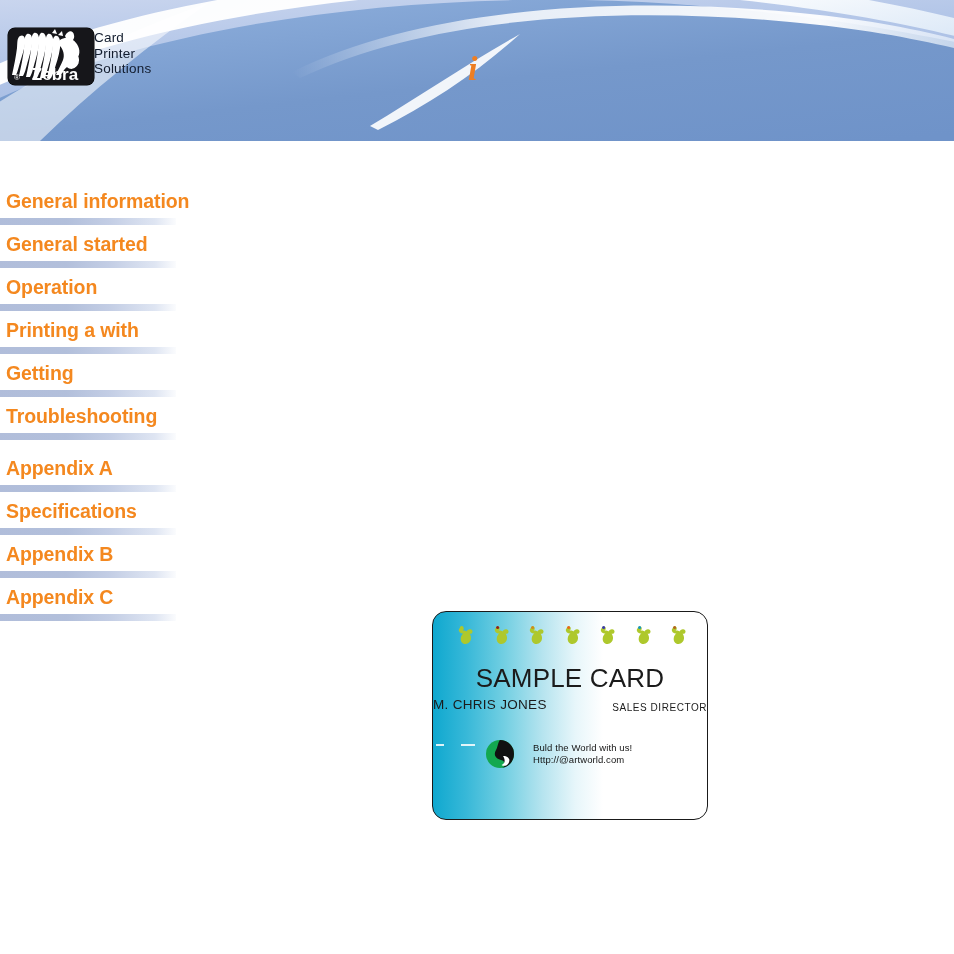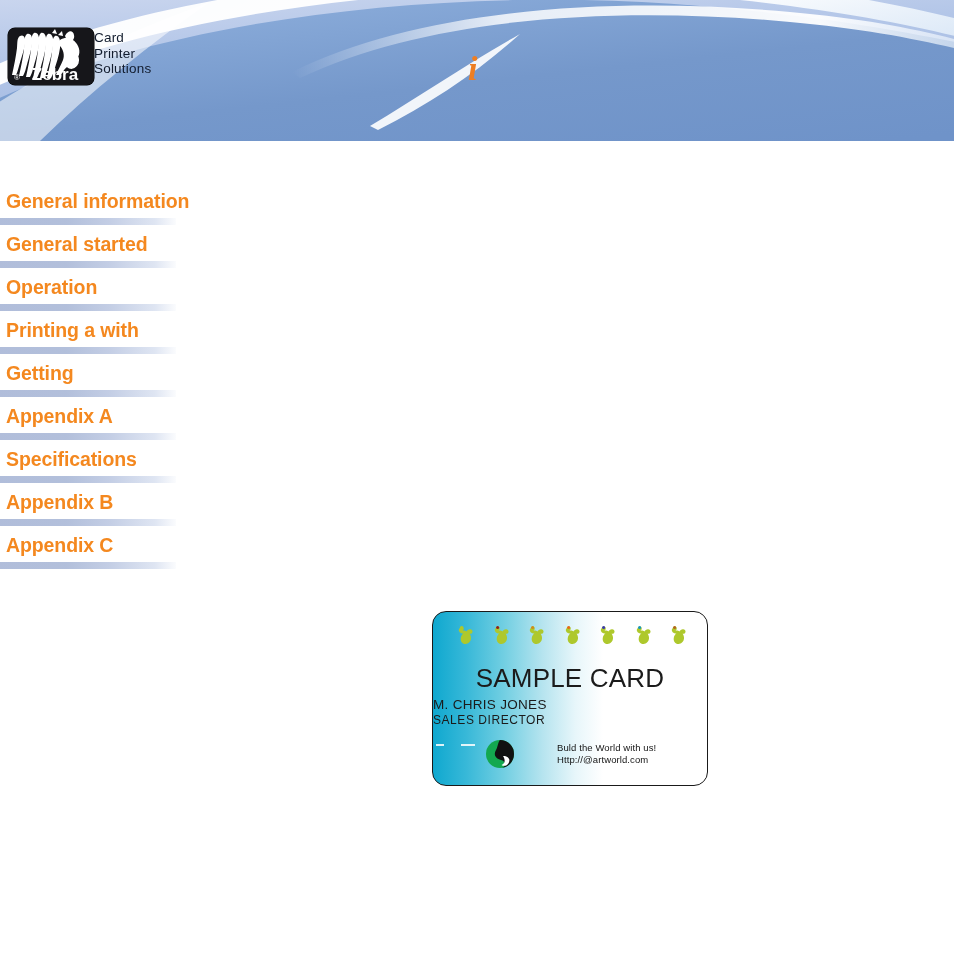--- a/index.html
+++ b/index.html
@@ -103,21 +103,21 @@
   }
   .nav-item.gap-after .nav-rule { margin-bottom: 9px; }
   .sp-1 { margin-top: 4px; }
 
   
   #sample-card {
     position: absolute;
     left: 432px;
     top: 611px;
     width: 276px;
-    height: 175px;
+    height: 209px;
     border: 1.5px solid #1a1a1a;
     border-radius: 14px;
     background: linear-gradient(90deg,
           #0fa8cf 0%,
           #37b8d8 12%,
           #72cfe2 26%,
           #b6e4ef 40%,
           #e7f6fa 52%,
           #ffffff 62%,
           #ffffff 100%);
@@ -149,23 +149,23 @@
     left: 0; right: 0;
     top: 85px;
     text-align: left;
     font-size: 13.5px;
     color: #1b1b1b;
     letter-spacing: 0.3px;
   }
   #card-role {
     position: absolute;
     left: 0; right: 0;
-    top: 101px;
-    text-align: left;
-    font-size: 12px;
+    top: 90px;
+    text-align: right;
+    font-size: 10px;
     color: #1b1b1b;
     letter-spacing: 0.55px;
   }
   #card-dash-1 {
     position: absolute;
     left: 3px; top: 132px;
     width: 8px; height: 1.5px;
     background: rgba(255,255,255,0.85);
   }
   #card-dash-2 {
@@ -183,21 +183,21 @@
   }
   #artworld-mark { display: block; }
   #card-footer-text {
     margin-left: 18px;
     font-size: 9.5px;
     line-height: 12.5px;
     color: #141414;
     letter-spacing: 0.1px;
     font-family: "Liberation Sans", sans-serif;
   }
-  #card-footer-text span { display: block; white-space: nowrap; margin-left: 24px; }
+  #card-footer-text span { display: block; white-space: nowrap; }
 </style>
 </head>
 <body>
 
 <div id="header-banner">
   <svg id="header-svg" width="954" height="141" viewBox="0 0 954 141">
     <defs>
       <linearGradient id="gBlue" x1="0" y1="0" x2="0.35" y2="1">
         <stop offset="0%" stop-color="#c9d5ee"></stop>
         <stop offset="40%" stop-color="#b3c6e8"></stop>
@@ -296,20 +296,24 @@
     <span class="nav-rule"></span>
   </div>
   <div class="nav-item sp-1">
     <span class="nav-label">Printing a with</span>
     <span class="nav-rule"></span>
   </div>
   <div class="nav-item sp-1">
     <span class="nav-label">Getting</span>
     <span class="nav-rule"></span>
   </div>
+  <div class="nav-item sp-1 gap-after">
+    <span class="nav-label">Troubleshooting</span>
+    <span class="nav-rule"></span>
+  </div>
   <div class="nav-item sp-1">
     <span class="nav-label">Appendix A</span>
     <span class="nav-rule"></span>
   </div>
   <div class="nav-item sp-1">
     <span class="nav-label">Specifications</span>
     <span class="nav-rule"></span>
   </div>
   <div class="nav-item sp-1">
     <span class="nav-label">Appendix B</span>

